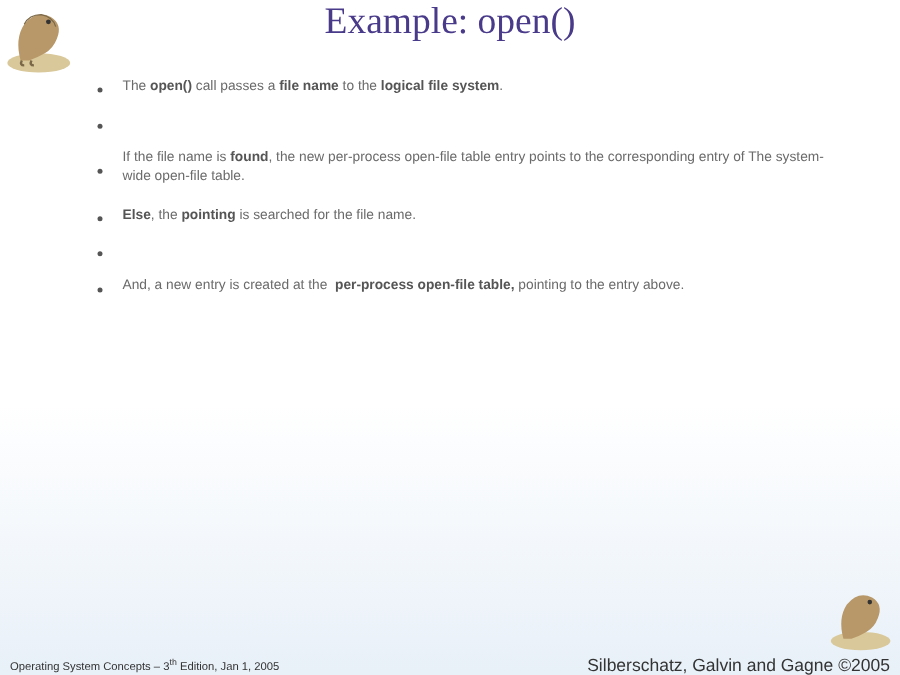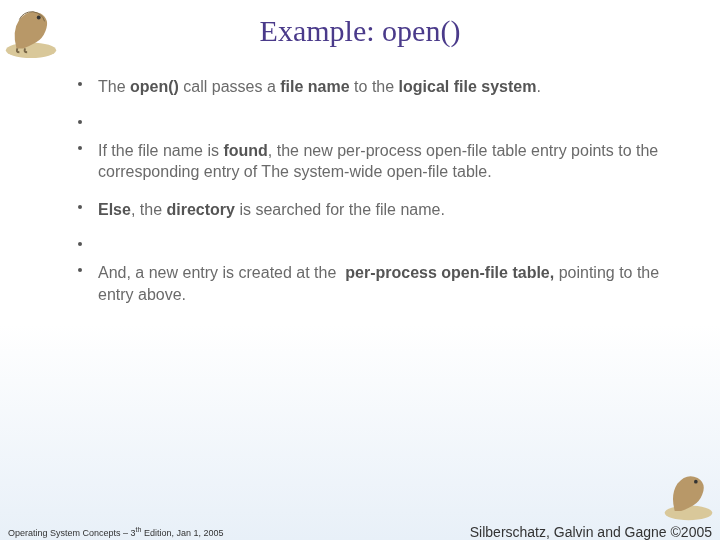--- a/index.html
+++ b/index.html
@@ -23,32 +23,31 @@
     bottom: 18px;
     right: 4px;
     width: 55px;
     height: 55px;
   }
   .title {
     text-align: center;
     font-size: 30px;
     color: #4a3a8a;
     font-weight: normal;
-    padding-top: 14px;
     font-family: "Times New Roman", serif;
   }
   .content {
     padding: 28px 60px 0 78px;
   }
   .bullet-item {
     display: flex;
-    align-items: flex-start;
+    align-items: center;
     margin-bottom: 16px;
     color: #6a6a6a;
-    font-size: 16px;
+    font-size: 11px;
     line-height: 1.35;
   }
   .bullet-dot {
     width: 4px;
     height: 4px;
     background: #555;
     border-radius: 50%;
     margin-top: 6px;
     margin-right: 16px;
     flex-shrink: 0;
@@ -97,21 +96,21 @@
   </div>
   <div class="bullet-item">
     <div class="bullet-dot"></div>
   </div>
   <div class="bullet-item">
     <div class="bullet-dot"></div>
     <div class="bullet-text">If the file name is <b>found</b>, the new per-process open-file table entry points to the corresponding entry of The system-wide open-file table.</div>
   </div>
   <div class="bullet-item">
     <div class="bullet-dot"></div>
-    <div class="bullet-text"><b>Else</b>, the <b>directory</b> is searched for the file name.</div>
+    <div class="bullet-text"><b>Else</b>, the <b>pointing</b> is searched for the file name.</div>
   </div>
   <div class="bullet-item">
     <div class="bullet-dot"></div>
   </div>
   <div class="bullet-item">
     <div class="bullet-dot"></div>
     <div class="bullet-text">And, a new entry is created at the &nbsp;<b>per-process open-file table,</b> pointing to the entry above.</div>
   </div>
 </div>
 

